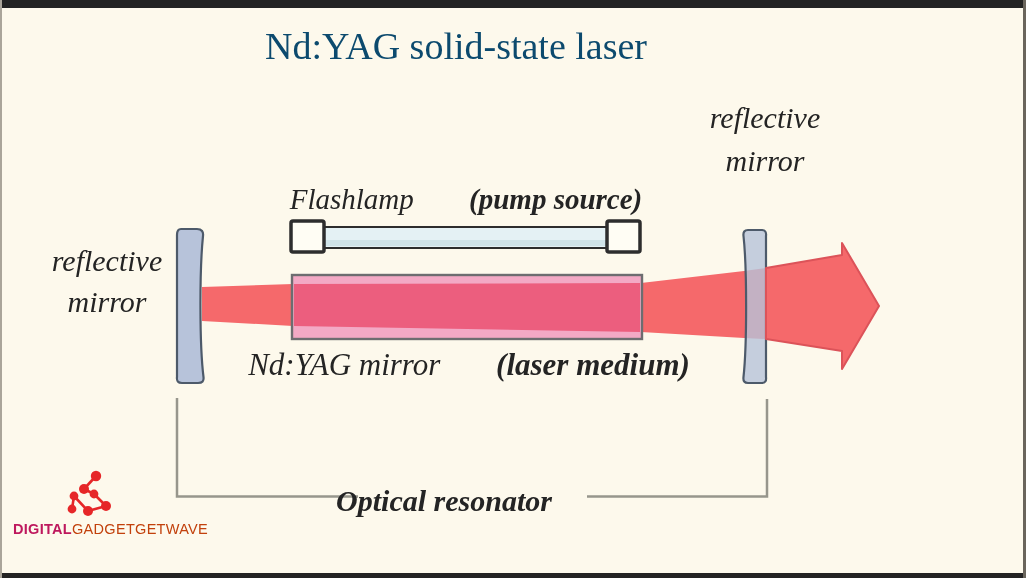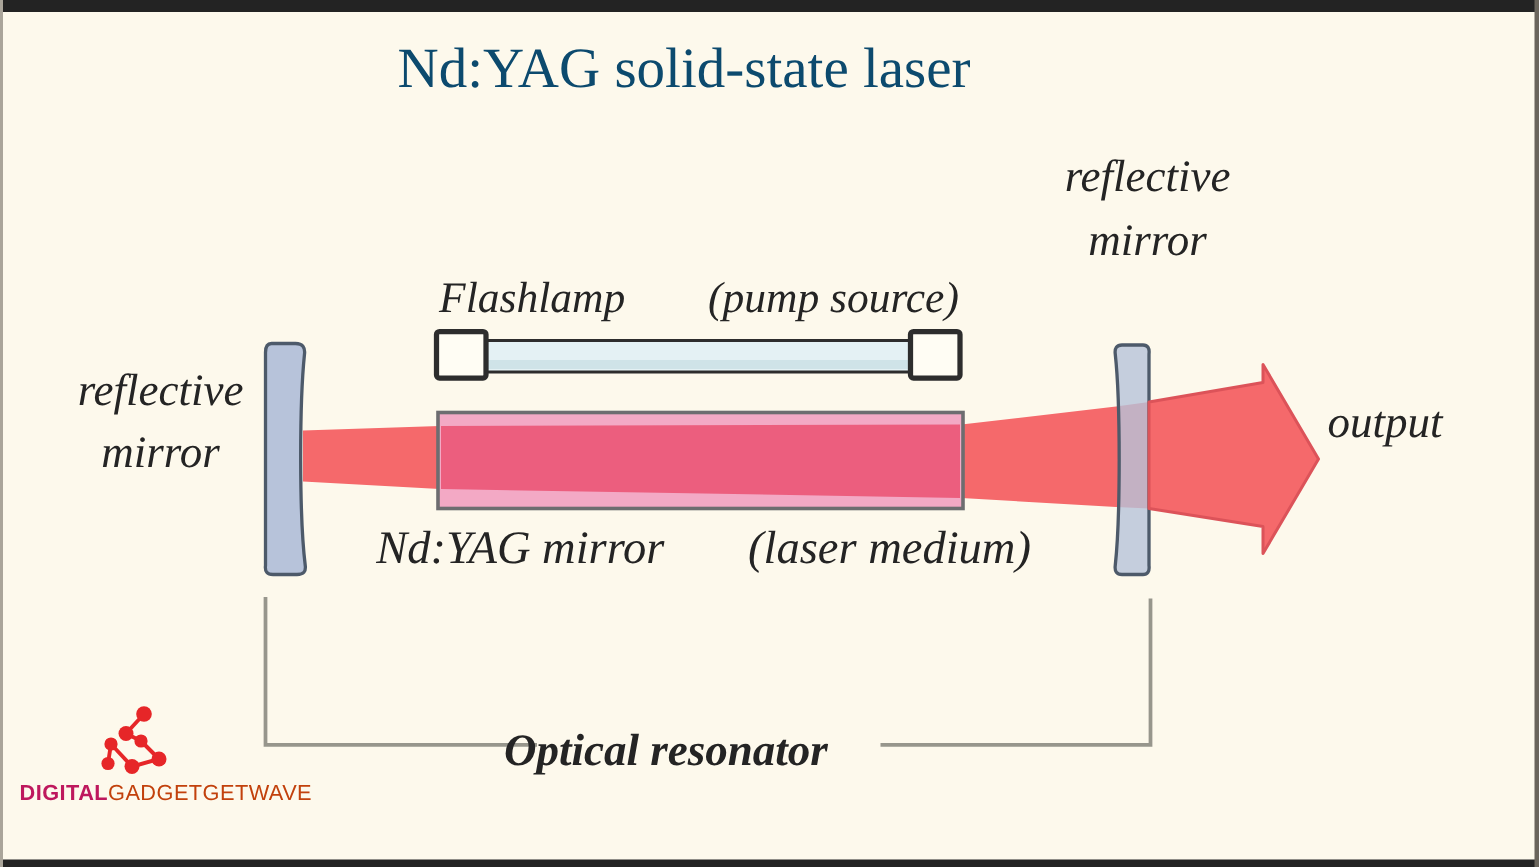--- a/index.html
+++ b/index.html
@@ -22,21 +22,21 @@
     font-size:38px;white-space:nowrap;color:#0c4a6e;
   }
   .lbl{position:absolute;font-style:italic;font-size:30px;line-height:41px;
        text-align:center;white-space:nowrap;color:#242424;}
   .lbl-left-mirror{left:107px;top:240px;transform:translateX(-50%);}
   .lbl-flashlamp{left:466px;top:179px;transform:translateX(-50%);font-size:29px;}
   .lbl-crystal{left:469px;top:344px;transform:translateX(-50%);font-size:31px;}
   .lbl-right-mirror{left:765px;top:96px;transform:translateX(-50%);line-height:43px;}
   .lbl-laser-output{left:885px;top:261px;text-align:left;line-height:42px;}
   .lbl-resonator{left:444px;top:480px;transform:translateX(-50%);font-weight:bold;}
-  .lbl b{font-weight:normal;margin-left:48px;}
+  .lbl b{font-weight:bold;margin-left:48px;}
 
   .logo{position:absolute;left:13px;top:521px;
         font-family:"Liberation Sans", sans-serif;font-size:14.5px;
         letter-spacing:.3px;white-space:nowrap;}
   .logo .bold{font-weight:bold;color:#be185d;}
   .logo .light{font-weight:normal;color:#c2410c;}
   .logo-icon{position:absolute;left:64px;top:469px;}
 </style>
 </head>
 <body>
@@ -80,21 +80,20 @@
 <div class="lbl lbl-flashlamp"><span>Flashlamp </span><b>(pump source)</b></div>
 
 <div class="lbl lbl-crystal"><span>Nd:YAG mirror </span><b>(laser medium)</b></div>
 
 <div class="lbl lbl-right-mirror">
   <div>reflective</div>
   <div>mirror</div>
 </div>
 
 <div class="lbl lbl-laser-output">
-  <div>output</div>
 </div>
 
 <div class="lbl lbl-resonator">Optical resonator</div>
 
 <svg class="logo-icon" width="54" height="50" viewBox="0 0 54 50">
   <g stroke="#e62628" stroke-width="2.6">
     <line x1="32" y1="7" x2="20" y2="20"></line>
     <line x1="20" y1="20" x2="30" y2="25"></line>
     <line x1="30" y1="25" x2="42" y2="37"></line>
     <line x1="10" y1="27" x2="24" y2="42"></line>

